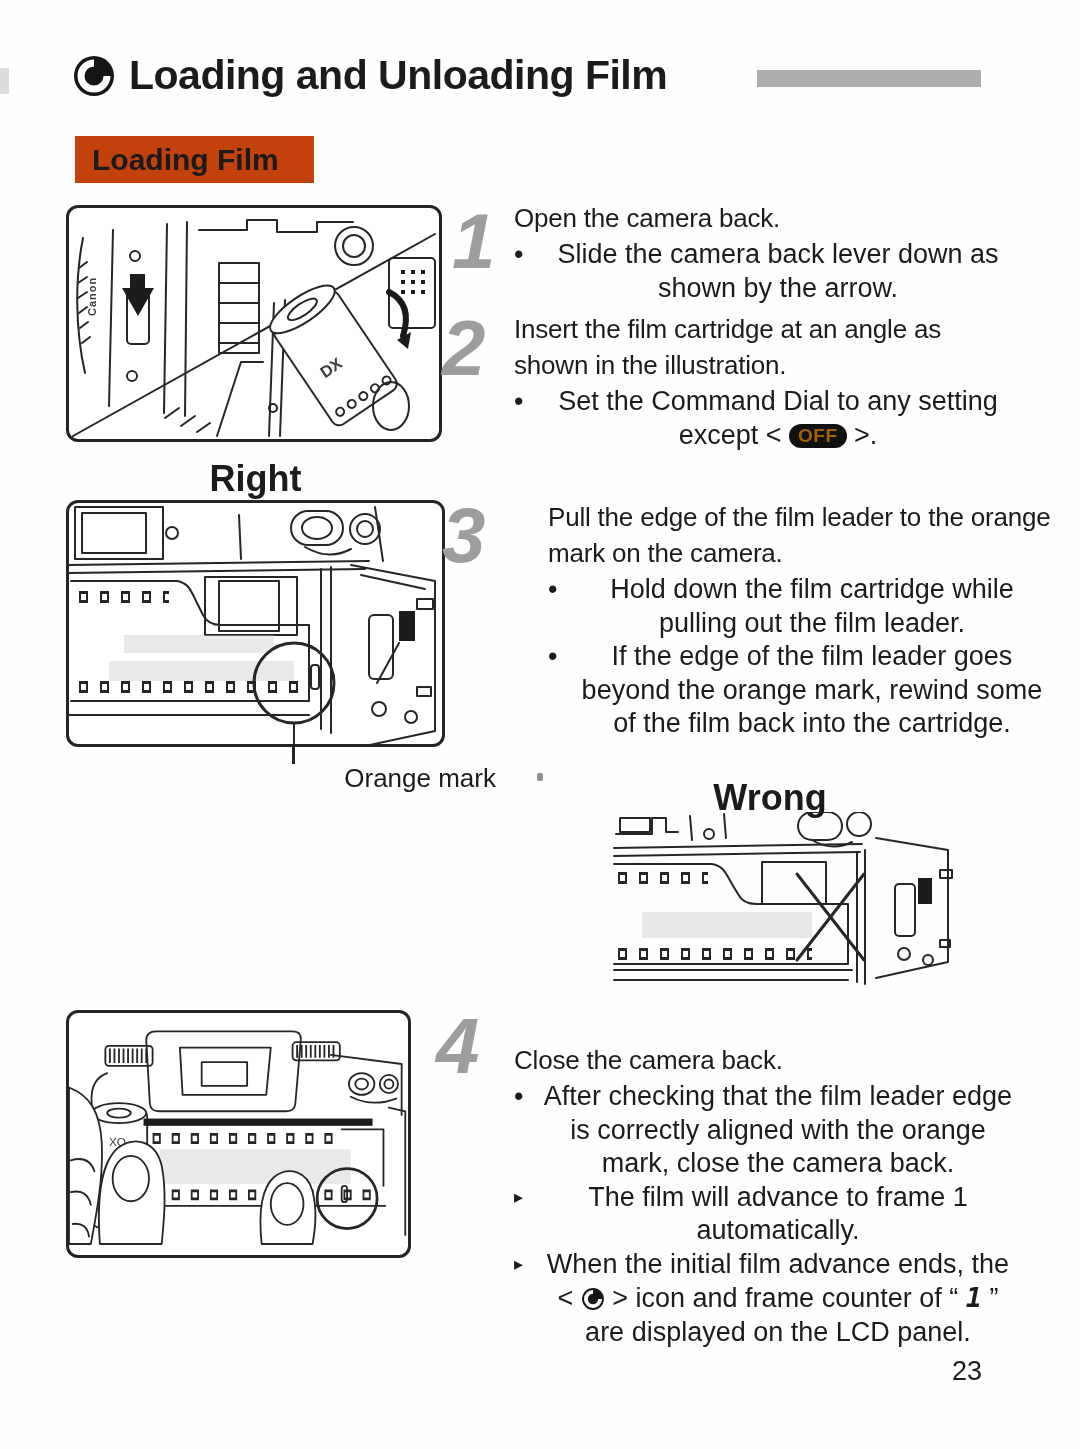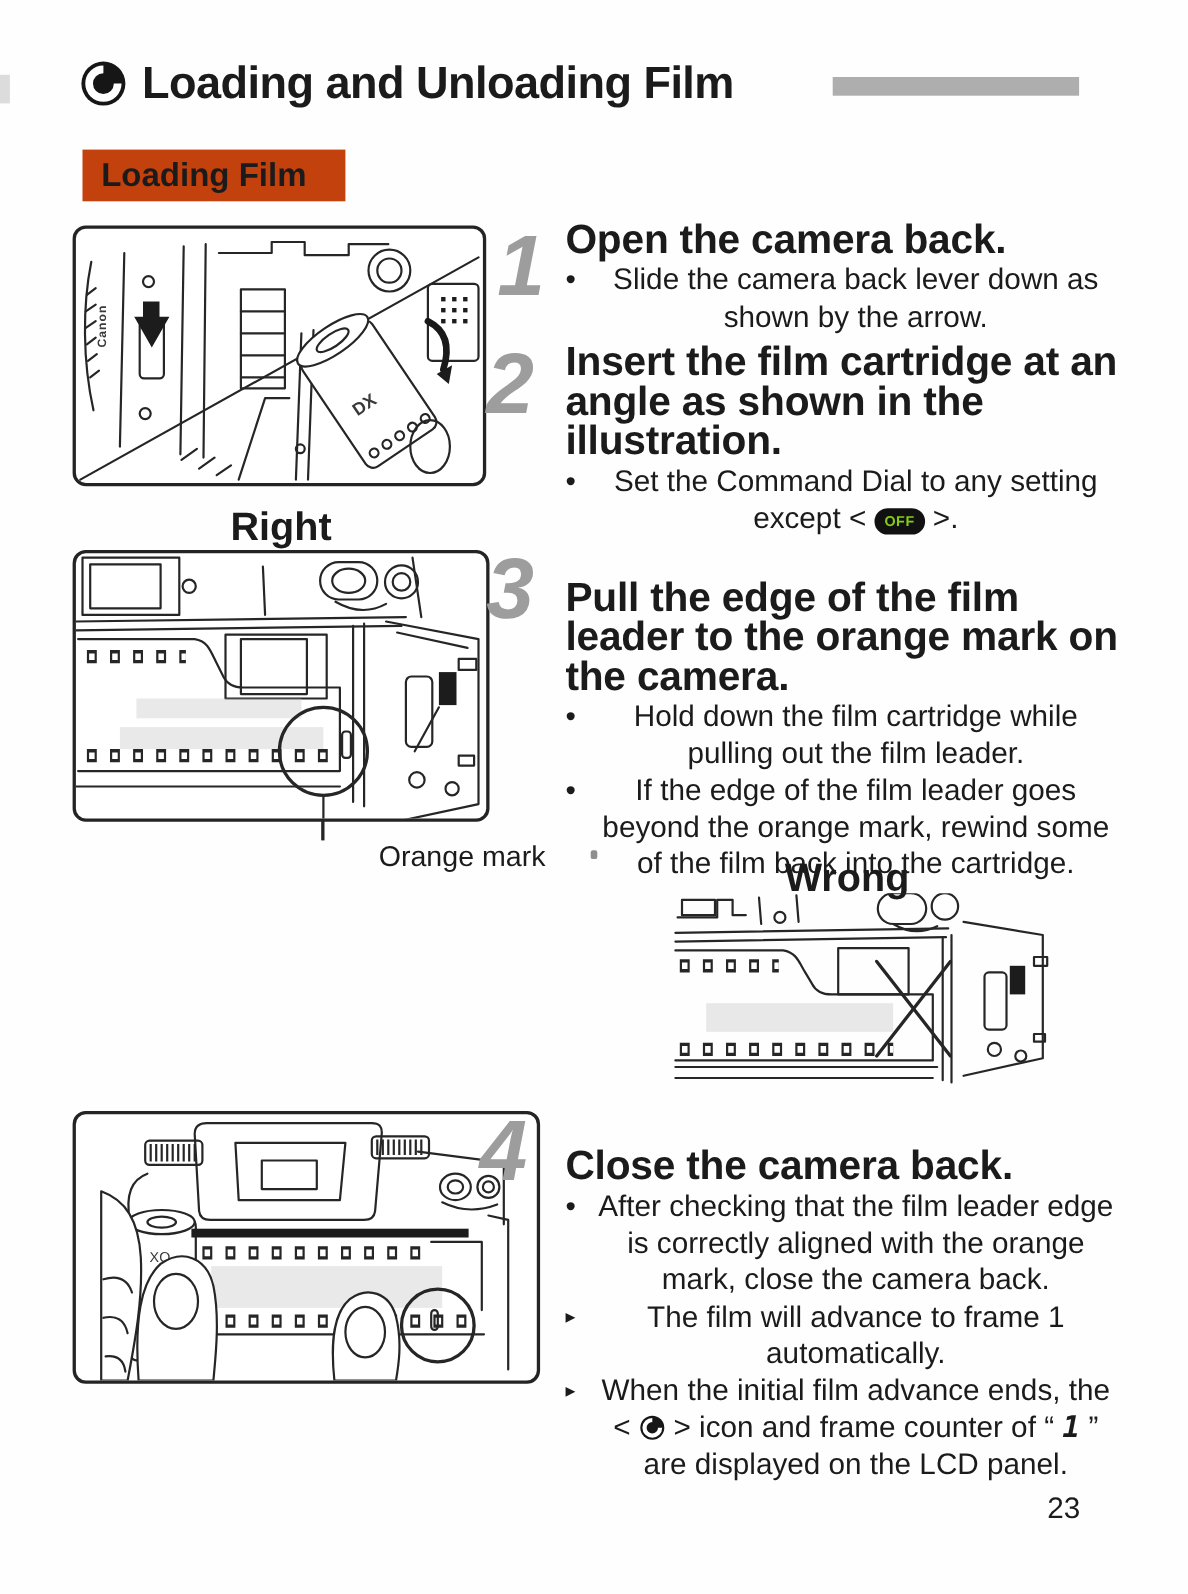--- a/index.html
+++ b/index.html
@@ -11,46 +11,46 @@
   .page-title{font-size:41px;font-weight:bold;letter-spacing:-.5px;white-space:nowrap;}
   .title-bar{position:absolute;left:757px;top:70px;width:224px;height:17px;background:#aeaeae;}
   .section-head{position:absolute;left:75px;top:136px;width:239px;height:47px;background:#c2410c;
         font-size:30px;font-weight:bold;line-height:47px;padding-left:17px;box-sizing:border-box;}
   
   .fig{position:absolute;border:3px solid #242424;border-radius:12px;background:#fff;box-sizing:border-box;}
   .fig svg{display:block;width:100%;height:100%;}
   #fig1{left:66px;top:205px;width:376px;height:237px;}
   #fig2{left:66px;top:500px;width:379px;height:247px;}
   #fig3{left:612px;top:812px;width:358px;height:175px;}
-  #fig4{left:66px;top:1010px;width:425px;height:248px;}
+  #fig4{left:66px;top:1010px;width:345px;height:248px;}
   .ln{stroke:#262626;stroke-width:2;fill:none;stroke-linecap:round;stroke-linejoin:round;}
   .lnt{stroke:#262626;stroke-width:3;fill:none;stroke-linecap:round;stroke-linejoin:round;}
   .spk{stroke:#262626;stroke-width:12;stroke-dasharray:9 12;fill:none;}
   .spkw{stroke:#fff;stroke-width:6;stroke-dasharray:5 16;stroke-dashoffset:-2;fill:none;}
   .blur{fill:#c7c7c7;opacity:.4;stroke:none;}
   .inkfill{fill:#1c1c1c;stroke:none;}
   .whitefill{fill:#fff;}
   .figtext{fill:#3a3a3a;font-family:"Liberation Sans",sans-serif;}
   
   .cap{position:absolute;font-weight:bold;font-size:36px;text-align:center;}
   #cap-right{left:66px;top:458px;width:379px;}
   #cap-wrong{left:610px;top:777px;width:320px;}
   .cap-small{position:absolute;left:66px;top:763px;width:430px;text-align:right;font-size:26px;font-weight:normal;}
   .pointer{position:absolute;left:292px;top:745px;width:3px;height:19px;background:#242424;}
   
   .stepnum{position:absolute;font-size:78px;line-height:1;font-weight:bold;font-style:italic;color:#9d9d9d;}
   #n1{left:452px;top:202px;} #n2{left:442px;top:309px;} #n3{left:442px;top:496px;} #n4{left:436px;top:1007px;}
   .step-content{position:absolute;left:514px;width:505px;}
-  #s1{top:200px;} #s2{top:311px;} #s3{top:525px;} #s4{top:1012px;margin-top:30px;}
-  .step-h{font-size:37px;font-weight:bold;line-height:36px;letter-spacing:-.2px;margin:0 0 2px 0;}
+  #s1{top:200px;} #s2{top:311px;} #s3{top:499px;margin-left:34px;} #s4{top:1012px;margin-top:30px;}
+  .step-h{font-size:26px;font-weight:normal;line-height:36px;letter-spacing:-.2px;margin:0 0 2px 0;}
   .bullet{display:flex;font-size:27px;line-height:33.5px;}
   .marker{flex:0 0 23px;width:23px;}
   .marker.tri{font-size:18px;}
   .btext{flex:1;text-align:center;}
-  .off-badge{display:inline-block;background:#111;color:#84cc16;font-weight:bold;font-size:13px;
+  .off-badge{display:inline-block;background:#111;color:#a16207;font-weight:bold;font-size:19px;
         line-height:24px;padding:0 9px;border-radius:13px;letter-spacing:.5px;vertical-align:2px;}
   .lcd-digit{font-family:"DejaVu Sans Mono",monospace;font-style:italic;font-weight:bold;}
   .inline-cart svg{width:24px;height:24px;vertical-align:-4px;}
   .pageno{position:absolute;left:952px;top:1356px;font-size:27px;}
   .artifact-dot{position:absolute;left:537px;top:773px;width:6px;height:8px;background:#8f8f8f;border-radius:2px;}
   .edge-mark{position:absolute;left:0;top:68px;width:9px;height:26px;background:#dcdcdc;}
 </style>
 </head>
 <body>
 

